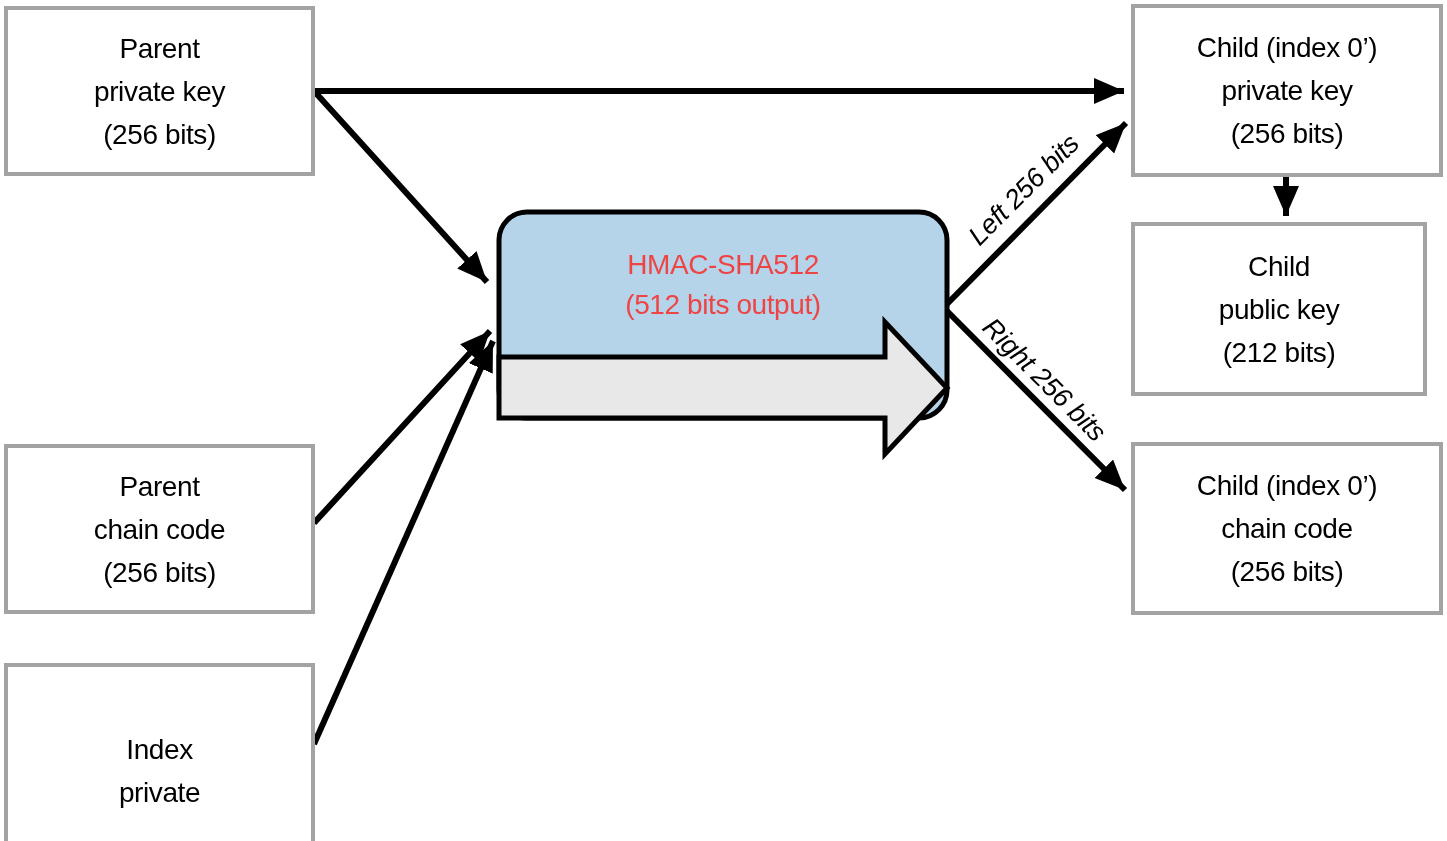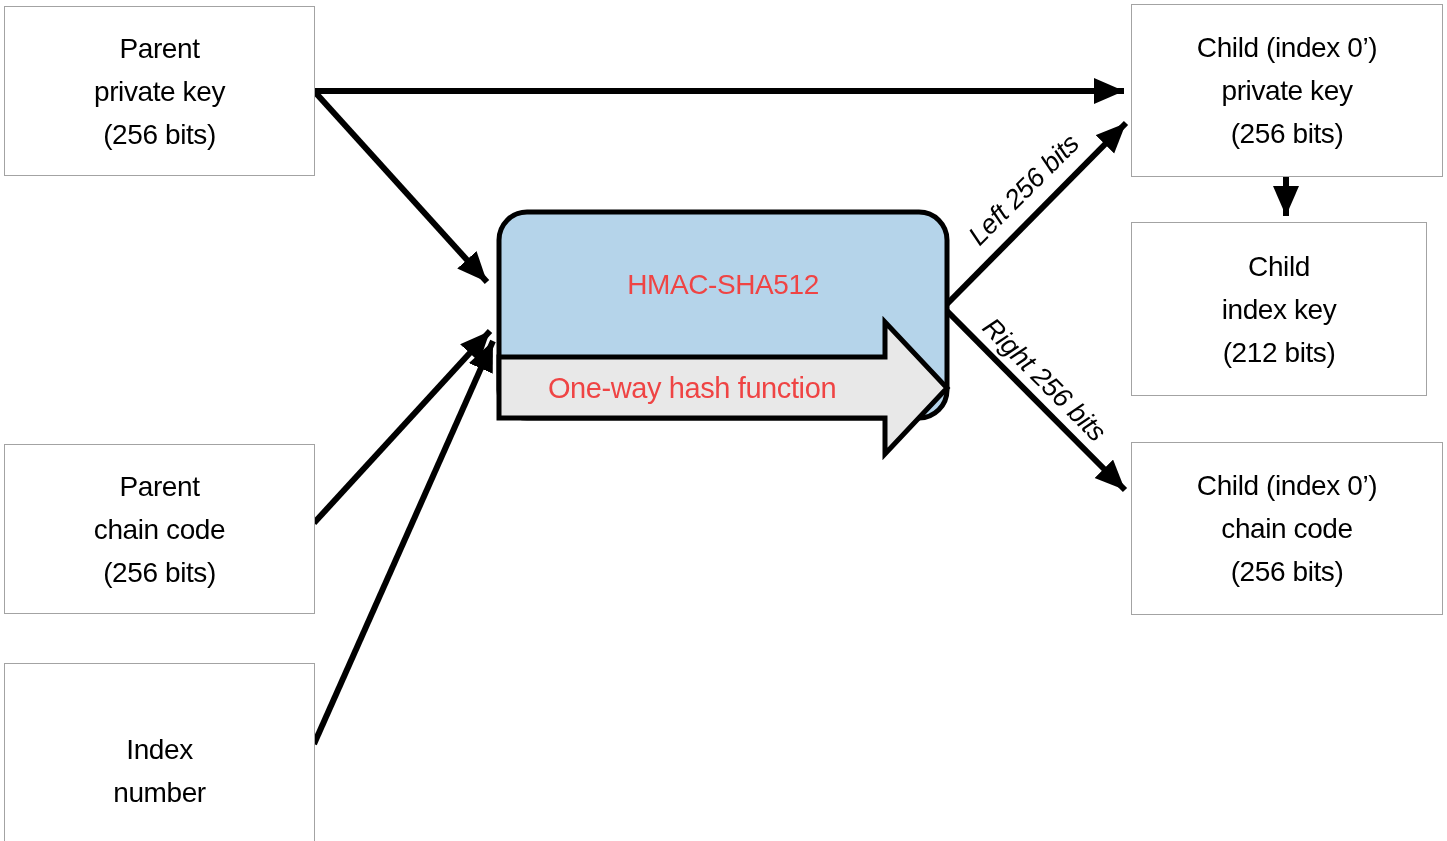--- a/index.html
+++ b/index.html
@@ -19,21 +19,21 @@
     position: absolute;
     left: 0;
     top: 0;
     width: 1447px;
     height: 841px;
   }
   .box {
     position: absolute;
     box-sizing: border-box;
     background: #ffffff;
-    border: 1px solid #a3a3a3;
+    border: 4px solid #a3a3a3;
     display: flex;
     flex-direction: column;
     align-items: center;
     justify-content: center;
     text-align: center;
     color: #000000;
     font-size: 28px;
     line-height: 43px;
     letter-spacing: -0.4px;
   }
@@ -96,46 +96,44 @@
   </div>
 
   <div class="box" style="left:4px; top:444px; width:311px; height:170px;">
     <span>Parent</span>
     <span>chain code</span>
     <span>(256 bits)</span>
   </div>
 
   <div class="box" style="left:4px; top:663px; width:311px; height:216px;">
     <span>Index</span>
-    <span>number</span>
+    <span>private</span>
   </div>
 
   <div class="box" style="left:1131px; top:4px; width:312px; height:173px;">
     <span>Child (index 0’)</span>
     <span>private key</span>
     <span>(256 bits)</span>
   </div>
 
   <div class="box" style="left:1131px; top:222px; width:296px; height:174px;">
     <span>Child</span>
-    <span>index key</span>
+    <span>public key</span>
     <span>(212 bits)</span>
   </div>
 
   <div class="box" style="left:1131px; top:442px; width:312px; height:173px;">
     <span>Child (index 0’)</span>
     <span>chain code</span>
     <span>(256 bits)</span>
   </div>
 
   <div class="overlay-text" style="left:499px; top:222px; width:448px; height:126px;">
     <span>HMAC-SHA512</span>
+    <span>(512 bits output)</span>
   </div>
 
-  <div class="overlay-text" style="left:499px; top:357px; width:386px; height:61px; font-size:29px;">
-    <span>One-way hash function</span>
-  </div>
 
   <div class="edge-label" style="left:1024px; top:190px; --rot:-45deg;">Left 256 bits</div>
 
   <div class="edge-label" style="left:1044px; top:380px; --rot:45deg;">Right 256 bits</div>
 
 </div>
 
 </body></html>

